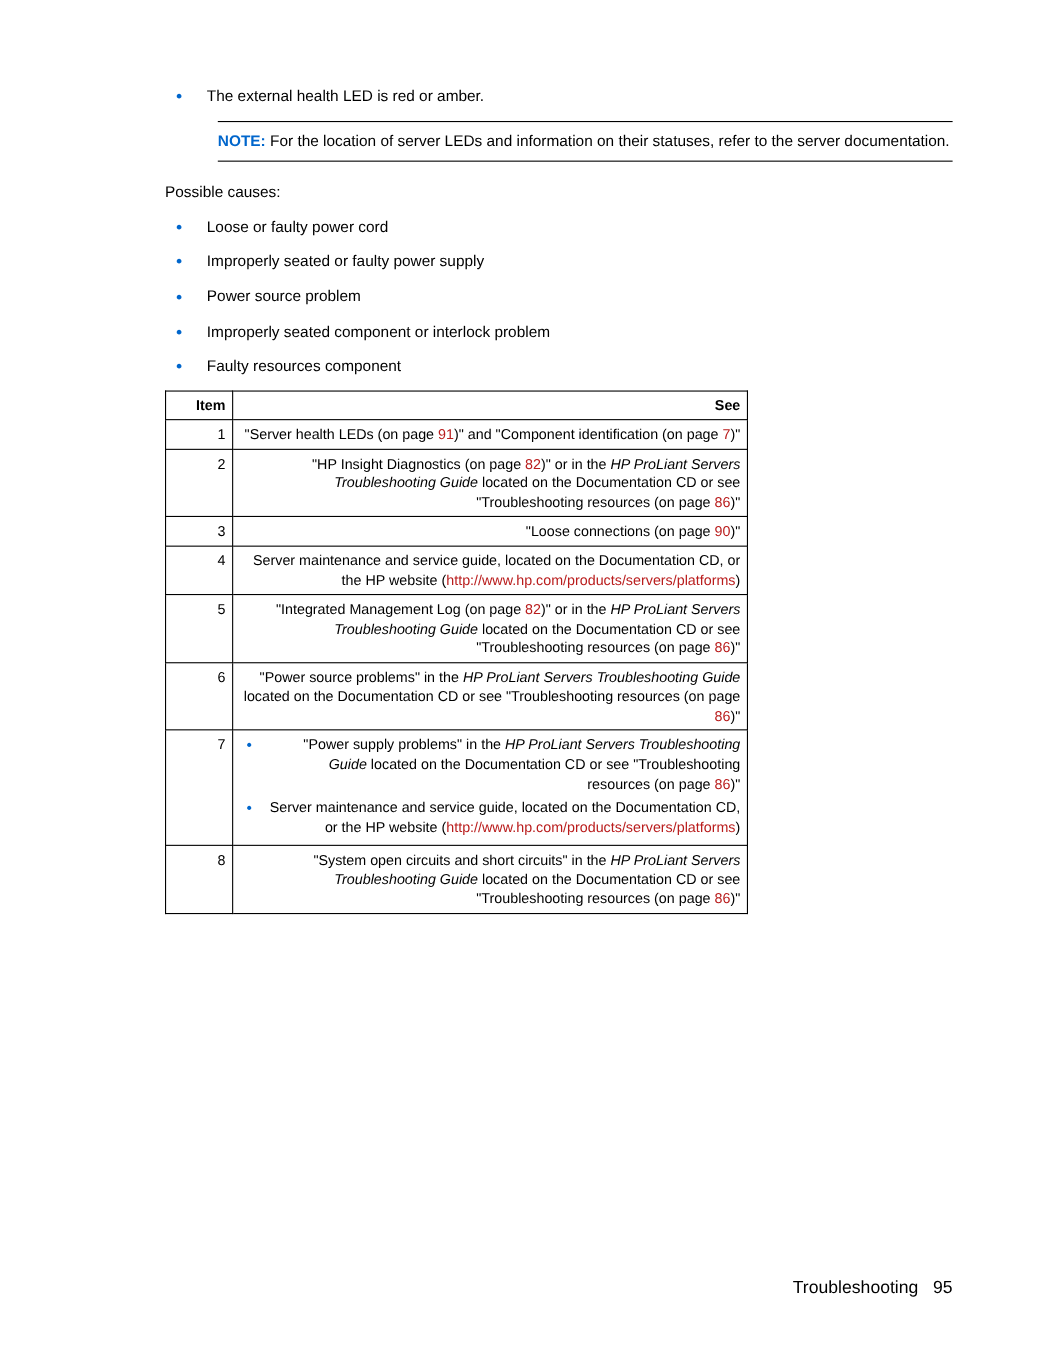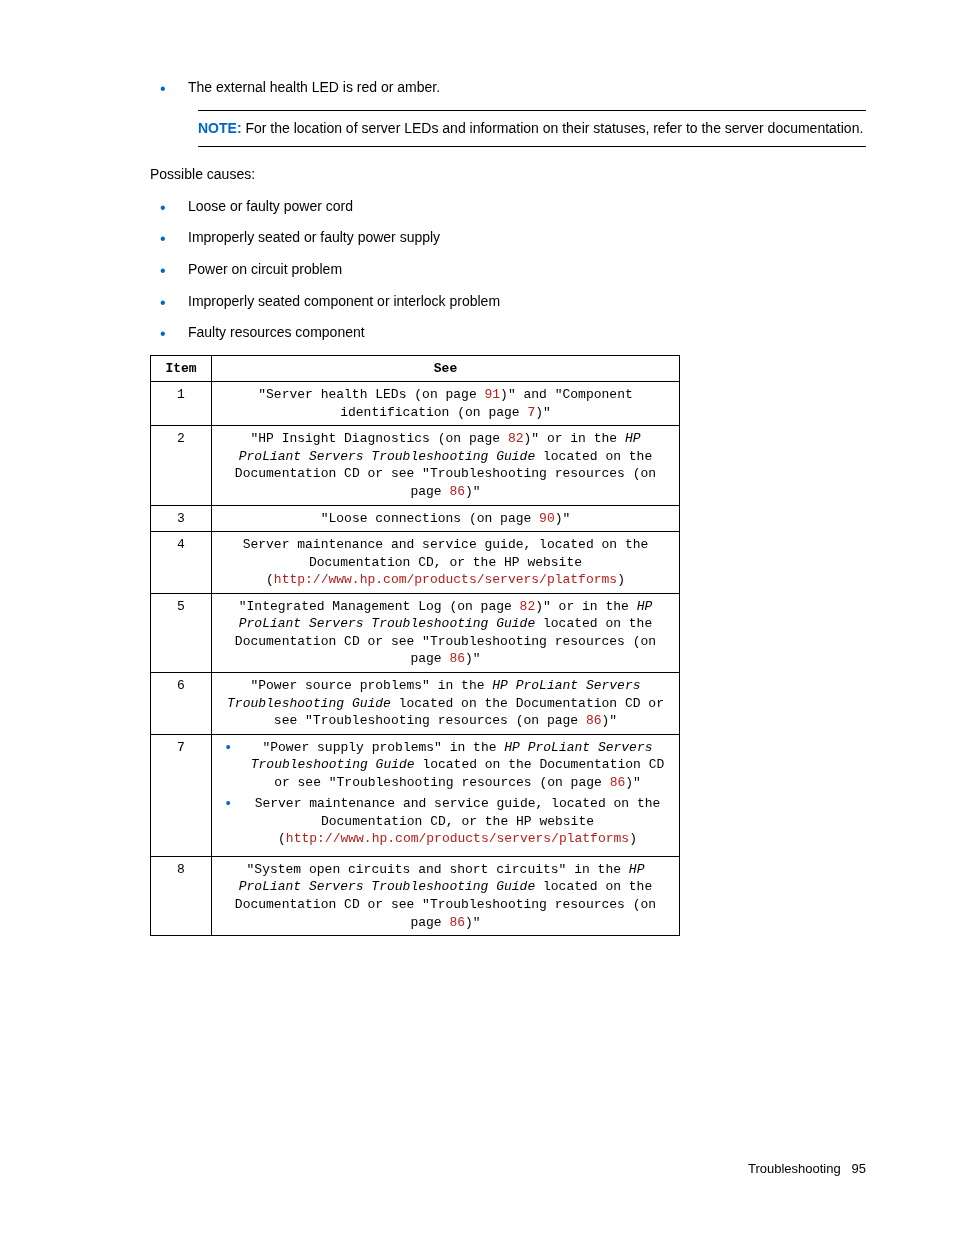--- a/index.html
+++ b/index.html
@@ -47,25 +47,24 @@
     table.ref-table {
       border-collapse: collapse;
       width: 530px;
       margin-left: 0;
       margin-top: 4px;
     }
     table.ref-table th,
     table.ref-table td {
       border: 1px solid #000;
       padding: 4px 6px;
-      text-align: center;
+      text-align: right;
       vertical-align: top;
       font-size: 13px;
       line-height: 1.35;
-      font-family: Liberation Mono, monospace;
     }
     table.ref-table th {
       font-weight: bold;
     }
     table.ref-table th:first-child,
     table.ref-table td:first-child {
       width: 48px;
     }
     .italic { font-style: italic; }
     .link { color: #b91c1c; }
@@ -88,41 +87,41 @@
       font-size: 14px;
     }
     .footer {
       position: absolute;
       width: 954px;
       left: 0;
       top: 1160px;
       text-align: right;
       padding-right: 88px;
       box-sizing: border-box;
-      font-size: 13px;
+      font-size: 16px;
     }
   </style>
 </head>
 <body>
 
 <ul class="bullet">
   <li>The external health LED is red or amber.</li>
 </ul>
 
 <div class="note-box">
   <span class="note-label">NOTE:</span>
   <span> </span><span>For the location of server LEDs and information on their statuses, refer to the server documentation.</span>
 </div>
 
 <p class="causes-label">Possible causes:</p>
 
 <ul class="bullet">
   <li>Loose or faulty power cord</li>
   <li>Improperly seated or faulty power supply</li>
-  <li>Power on circuit problem</li>
+  <li>Power source problem</li>
   <li>Improperly seated component or interlock problem</li>
   <li>Faulty resources component</li>
 </ul>
 
 <table class="ref-table">
   <tbody>
       <tr>
     <th>Item</th>
     <th>See</th>
   </tr>

